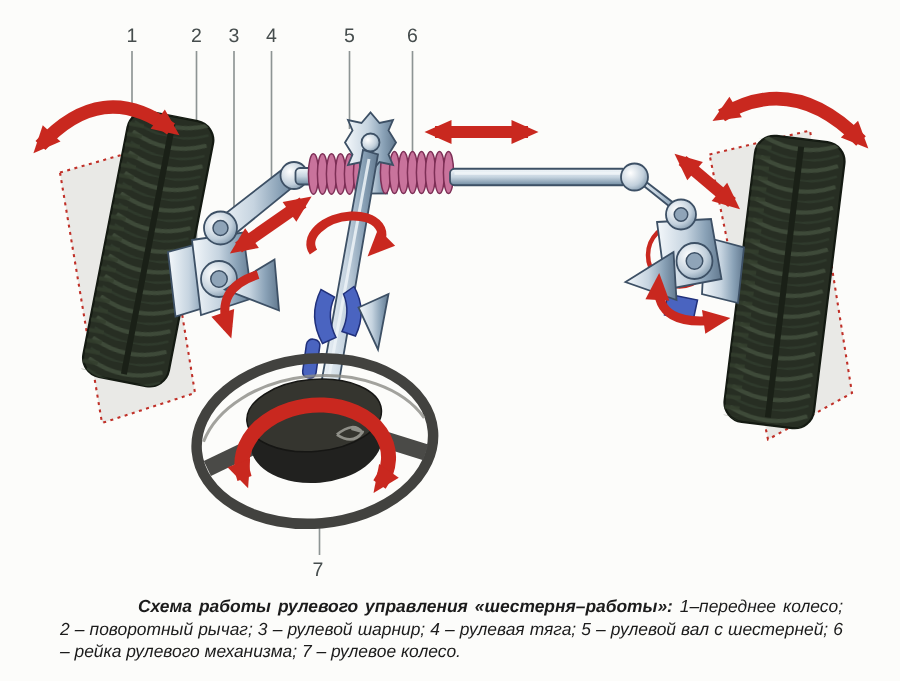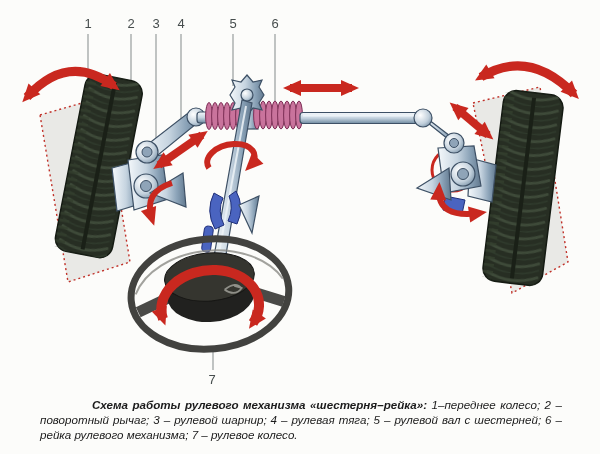--- a/index.html
+++ b/index.html
@@ -175,17 +175,17 @@
 
   <div class="callout" style="left:88px;top:16px">1</div>
   <div class="callout" style="left:131px;top:16px">2</div>
   <div class="callout" style="left:156px;top:16px">3</div>
   <div class="callout" style="left:181px;top:16px">4</div>
   <div class="callout" style="left:233px;top:16px">5</div>
   <div class="callout" style="left:275px;top:16px">6</div>
   <div class="callout" style="left:212px;top:372px">7</div>
 
   <div class="caption">
-    <span class="caption-title">Схема работы рулевого механизма «шестерня–рейка»:</span>
+    <span class="caption-title">Схема работы рулевого управления «шестерня–работы»:</span>
     <span>1–переднее колесо; 2 – поворотный рычаг; 3 – рулевой шарнир; 4 – рулевая тяга; 5 – рулевой вал с шестерней; 6 – рейка рулевого механизма; 7 – рулевое колесо.</span>
   </div>
 
 </div>
 
 </body></html>

